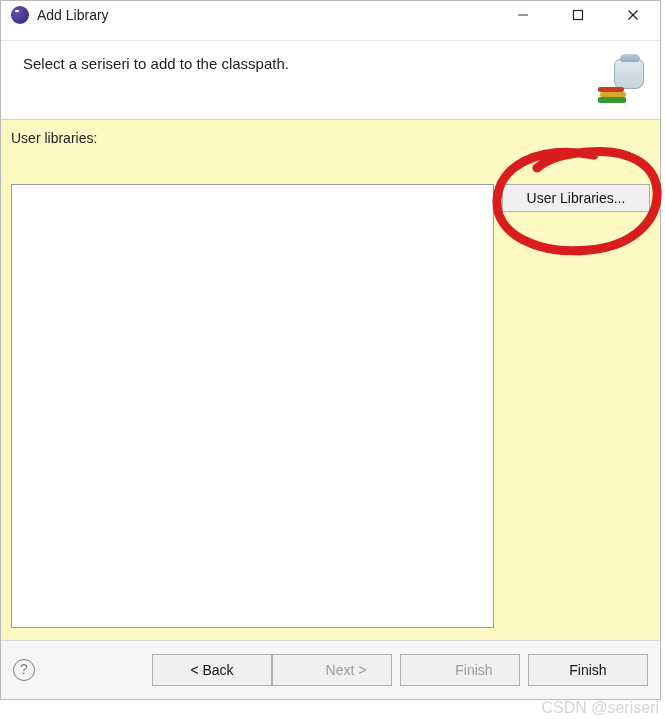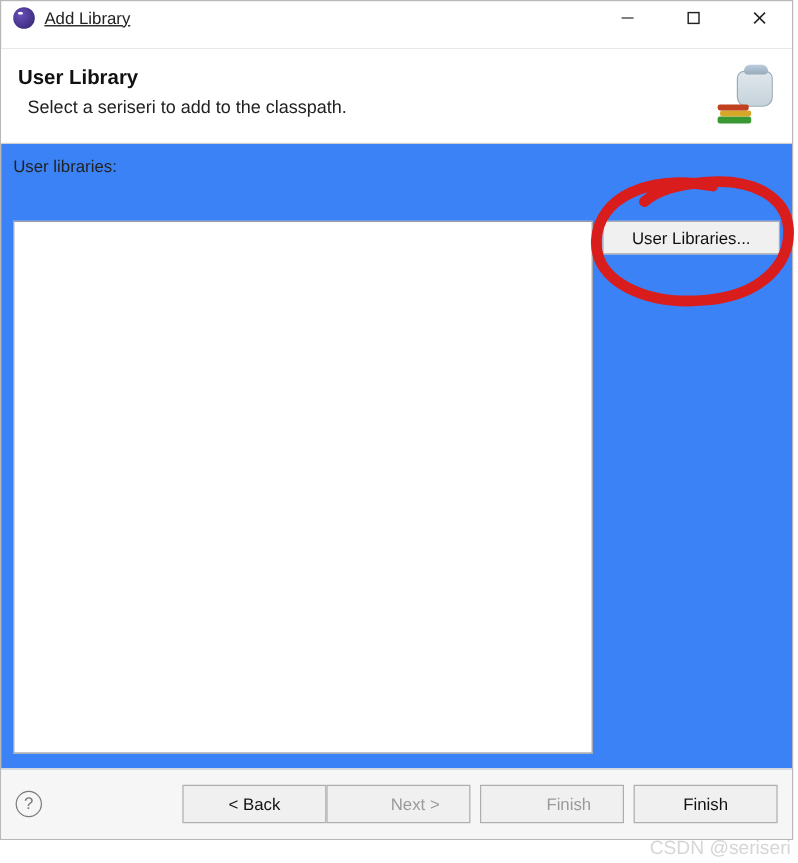--- a/index.html
+++ b/index.html
@@ -23,21 +23,20 @@
       background: #fff;
       display: flex;
       flex-direction: column;
     }
     .titlebar {
       height: 40px;
       display: flex;
       align-items: center;
       padding: 0 0 12px 10px;
       border-bottom: 1px solid #e8e8e8;
-      text-decoration: underline;
     }
     .titlebar-icon {
       width: 18px;
       height: 18px;
       margin-right: 8px;
       border-radius: 50%;
       background: radial-gradient(circle at 35% 35%, #6a4fb8 0%, #3a2c7a 80%);
       position: relative;
     }
     .titlebar-icon::after {
@@ -114,21 +113,21 @@
       bottom: 0;
       left: 0;
       width: 30px;
       height: 18px;
     }
     .book1 { position:absolute; bottom:0; left:0; width:28px; height:6px; background:#3a9834; border-radius:2px; }
     .book2 { position:absolute; bottom:6px; left:2px; width:26px; height:5px; background:#d6a728; border-radius:2px; }
     .book3 { position:absolute; bottom:11px; left:0; width:26px; height:5px; background:#c04020; border-radius:2px; }
     .content {
       flex: 1;
-      background: #3b82f6;
+      background: #fef9c3;
       padding: 10px 10px 12px 10px;
       display: flex;
       flex-direction: column;
       position: relative;
       border-bottom: 1px solid #d8d8d8;
       gap: 34px;
     }
     .list-label {
       font-size: 14px;
       color: #222;
@@ -235,21 +234,20 @@
     <div class="winbtn">
       <svg viewBox="0 0 12 12">
           <line x1="1.5" y1="1.5" x2="10.5" y2="10.5" stroke="#222" stroke-width="1.3"></line>
           <line x1="10.5" y1="1.5" x2="1.5" y2="10.5" stroke="#222" stroke-width="1.3"></line>
         </svg>
     </div>
   </div>
 
   <div class="header-banner">
     <div class="header-text">
-      <div class="header-title">User Library</div>
       <div class="header-desc">Select a seriseri to add to the classpath.</div>
     </div>
     <div class="header-icon">
       <div class="jar"></div>
       <div class="books">
         <div class="book1"></div>
         <div class="book2"></div>
         <div class="book3"></div>
       </div>
     </div>

